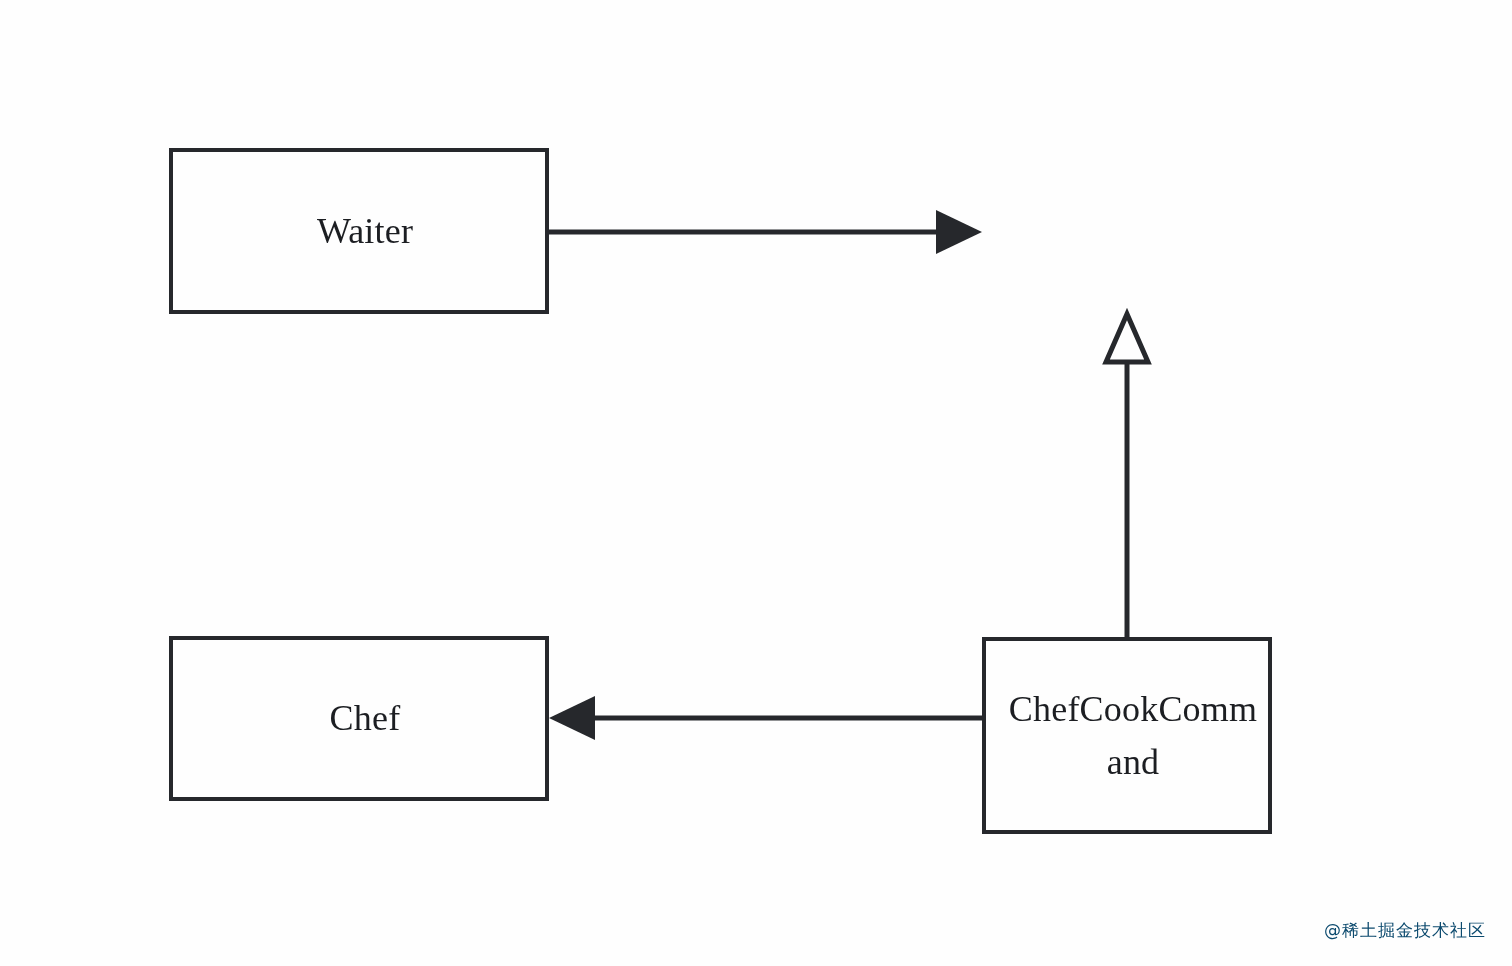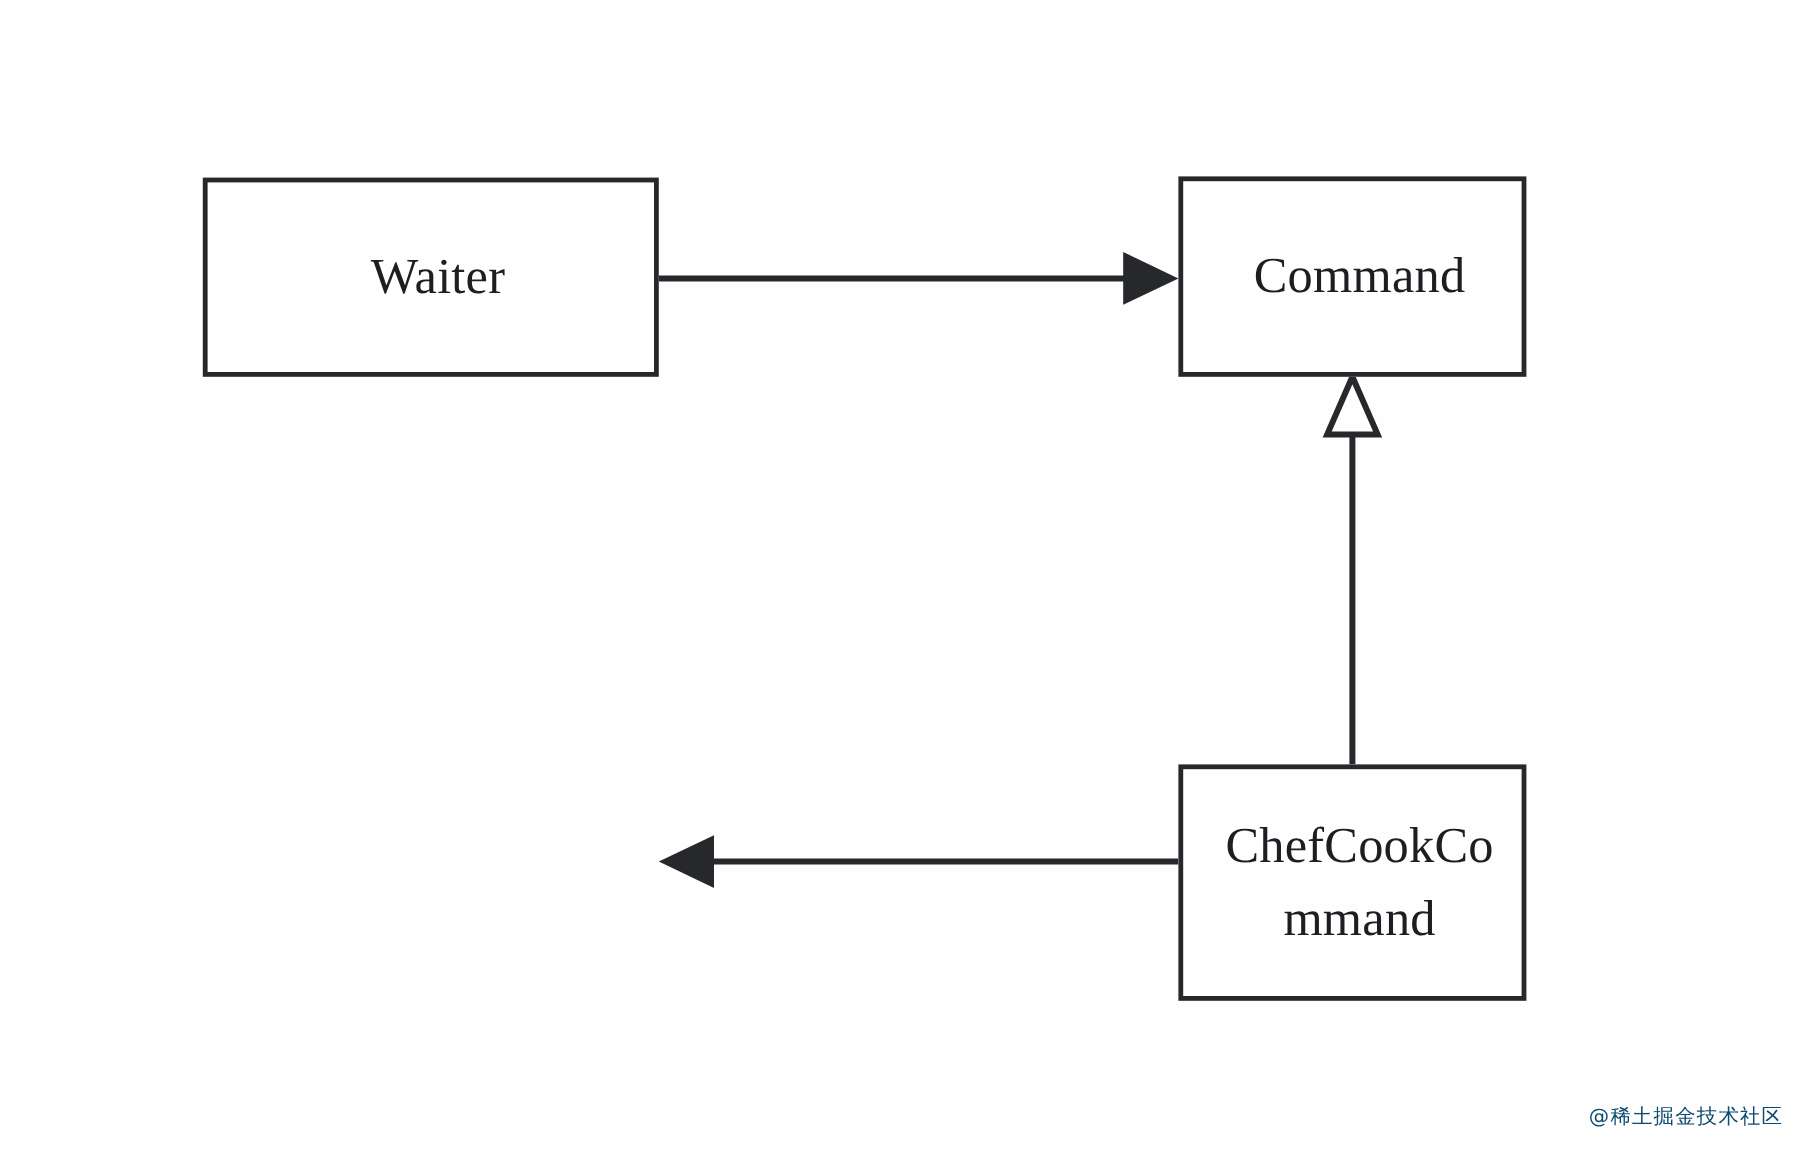--- a/index.html
+++ b/index.html
@@ -32,21 +32,21 @@
     box-sizing: border-box;
     background: #fefefe;
     border: 4px solid #26282c;
     display: flex;
     align-items: center;
     justify-content: center;
     text-align: center;
   }
   .node-label {
     font-family: "Liberation Serif", "DejaVu Serif", serif;
-    font-size: 42px;
+    font-size: 36px;
     color: #1c1e22;
     line-height: 1.45;
     letter-spacing: 0.2px;
     word-break: break-all;
     padding: 0 10px;
     display: block;
     width: 100%;
     margin-left: 12px;
   }
   #node-waiter  { left: 169px; top: 148px; width: 380px; height: 166px; }
@@ -85,24 +85,24 @@
     <g>
       <line x1="982" y1="718" x2="581" y2="718" stroke="#26282c" stroke-width="5"></line>
       <polygon points="549,718 595,696 595,740" fill="#26282c"></polygon>
     </g>
   </svg>
 
   <div class="node-box" id="node-waiter">
     <span class="node-label">Waiter</span>
   </div>
 
-  <div class="node-box" id="node-command">
-    <span class="node-label">Command</span>
+
+  <div class="node-box" id="node-chef">
+    <span class="node-label">Chef</span>
   </div>
-
 
   <div class="node-box" id="node-chefcookcommand">
     <span class="node-label">ChefCookCommand</span>
   </div>
 
   <div id="watermark">@稀土掘金技术社区</div>
 
 </div>
 
 </body></html>

